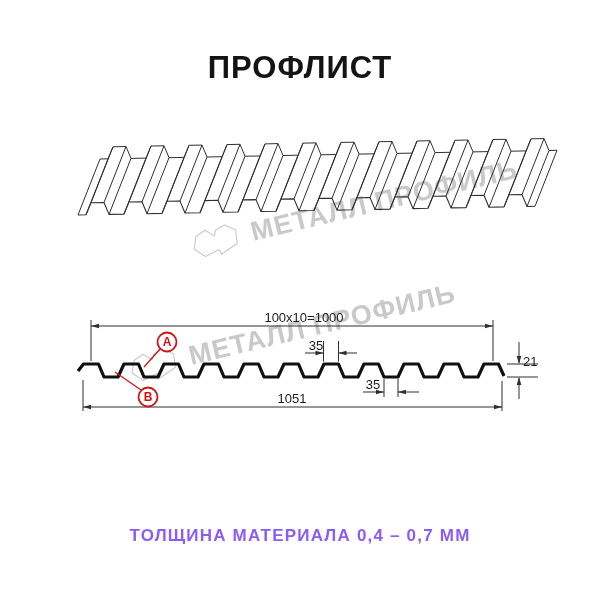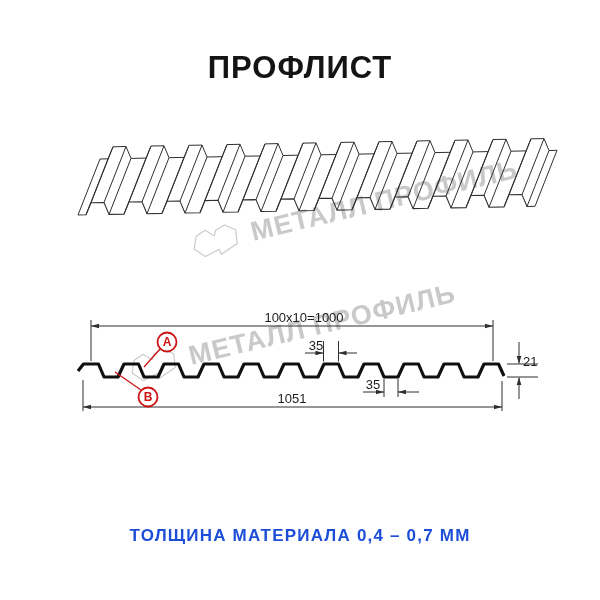--- a/index.html
+++ b/index.html
@@ -3,21 +3,21 @@
 <meta charset="utf-8">
 <style>
   html,body{margin:0;padding:0;background:#fff;}
   .page{position:relative;width:600px;height:596px;background:#ffffff;overflow:hidden;
         font-family:"Liberation Sans",sans-serif;}
   .title{position:absolute;top:50px;left:0;width:100%;text-align:center;
          font-size:31px;font-weight:800;letter-spacing:1px;color:#141414;}
   .subtitle{position:absolute;top:88px;left:0;width:100%;text-align:center;
          font-size:15px;font-weight:700;letter-spacing:1px;color:#1d1d1d;}
   .footer-note{position:absolute;top:526px;left:0;width:100%;text-align:center;
-         font-size:17px;font-weight:600;letter-spacing:1.2px;color:#1d4ed8;}
+         font-size:17px;font-weight:600;letter-spacing:1.2px;color:#8b5cf6;}
   .wm{position:absolute;display:flex;align-items:center;gap:9px;color:#c9c9c9;
       font-weight:700;font-size:27px;letter-spacing:1px;white-space:nowrap;
       transform:rotate(-13.5deg);transform-origin:left center;z-index:1;}
   .wm svg{flex:0 0 auto;}
   .drawing{position:absolute;z-index:2;}
   #sheet3d{left:58px;top:128px;}
   #xsection{left:60px;top:300px;}
   #xsection text{font-family:"Liberation Sans",sans-serif;font-size:13px;fill:#1c1c1c;}
   #xsection text.red-label{fill:#cc1414;font-weight:700;font-size:12px;}
 </style>

